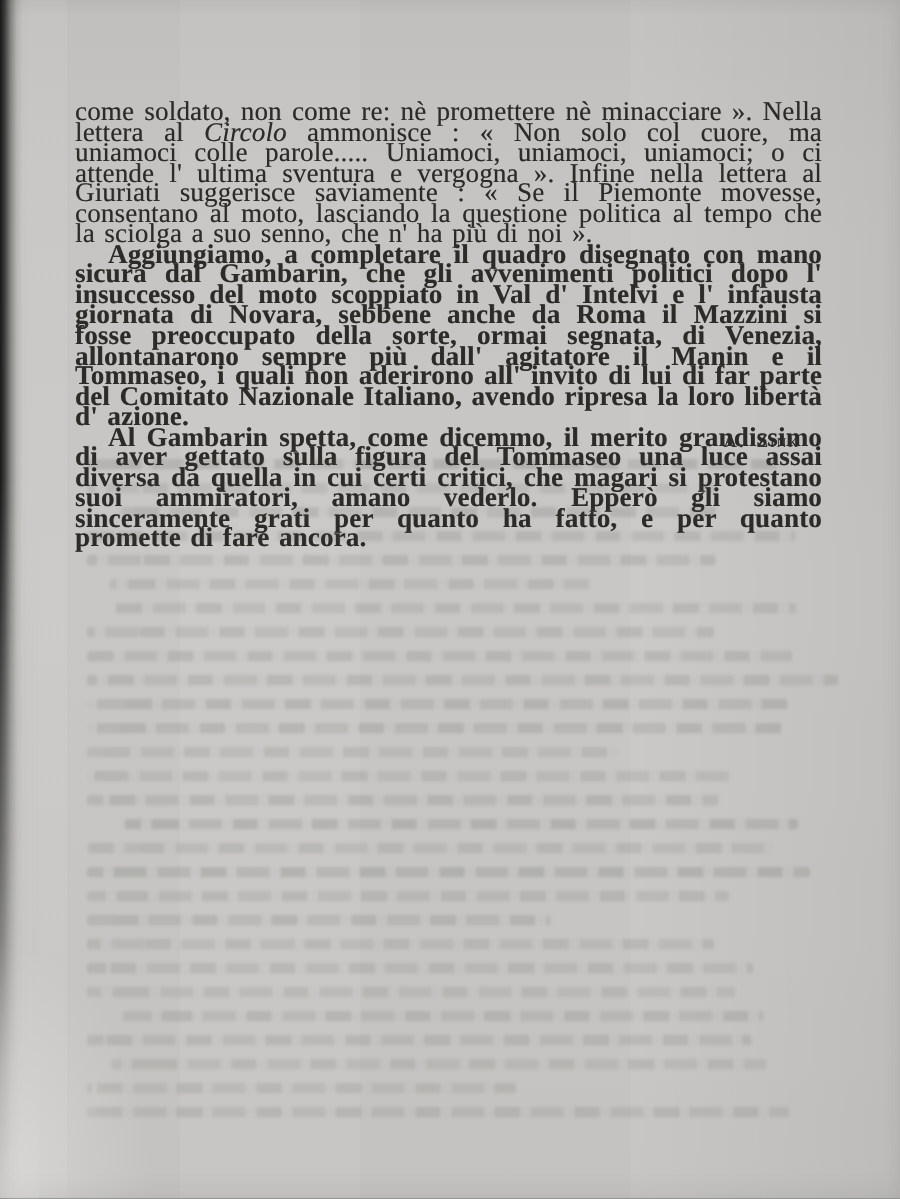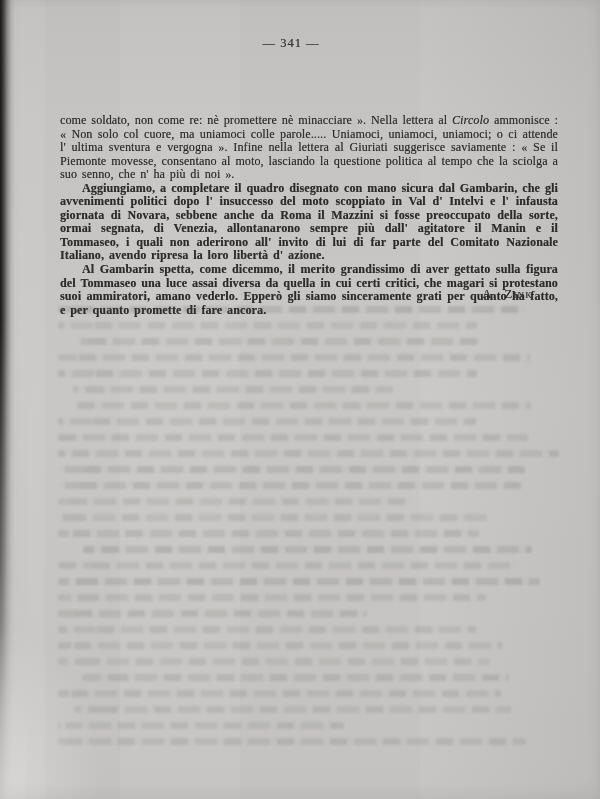--- a/index.html
+++ b/index.html
@@ -71,30 +71,29 @@
     text-align: center;
     font-size: 12.5px;
     letter-spacing: 1px;
     color: #343230;
     text-shadow: 0.2px 0.2px 0 rgba(52,50,48,0.55);
   }
 
   .body-text {
     position: absolute;
     top: 68px;
-    left: 60px;
+    left: 50px;
     width: 498px;
     color: #2d2b28;
-    font-size: 12px;
+    font-size: 18px;
     line-height: 13.55px;
     text-align: justify;
     letter-spacing: 0.12px;
     word-spacing: 1.7px;
     text-shadow: 0.2px 0.2px 0 rgba(45,43,40,0.5);
-    margin-top: 46px;
   }
   .body-text p {
     margin: 0;
     hyphens: none;
   }
   .body-text p.indent { text-indent: 22px; font-weight: bold; }
   .body-text .italic { font-style: italic; }
 
   .signature {
     position: absolute;
@@ -129,21 +128,20 @@
     border-radius: 2px;
   }
 </style>
 </head>
 <body>
 
 <div class="scan">
 
   <div class="shading"></div>
 
-  <div class="page-number">— 341 —</div>
 
   <div class="body-text">
       <p><span>come soldato, non come re: nè promettere nè minacciare ». Nella lettera al </span><span class="italic">Circolo</span><span> ammonisce : « Non solo col cuore, ma uniamoci colle parole..... Uniamoci, uniamoci, uniamoci; o ci attende l' ultima sventura e vergogna ». Infine nella lettera al Giuriati suggerisce saviamente : « Se il Piemonte movesse, consentano al moto, lasciando la questione politica al tempo che la sciolga a suo senno, che n' ha più di noi ».</span></p>
       <p class="indent"><span>Aggiungiamo, a completare il quadro disegnato con mano sicura dal Gambarin, che gli avvenimenti politici dopo l' insuccesso del moto scoppiato in Val d' Intelvi e l' infausta giornata di Novara, sebbene anche da Roma il Mazzini si fosse preoccupato della sorte, ormai segnata, di Venezia, allontanarono sempre più dall' agitatore il Manin e il Tommaseo, i quali non aderirono all' invito di lui di far parte del Comitato Nazionale Italiano, avendo ripresa la loro libertà d' azione.</span></p>
       <p class="indent"><span>Al Gambarin spetta, come dicemmo, il merito grandissimo di aver gettato sulla figura del Tommaseo una luce assai diversa da quella in cui certi critici, che magari si protestano suoi ammiratori, amano vederlo. Epperò gli siamo sinceramente grati per quanto ha fatto, e per quanto promette di fare ancora.</span></p>
     </div>
 
   <div class="signature">A. Zink</div>
 
   <div class="bleed">

